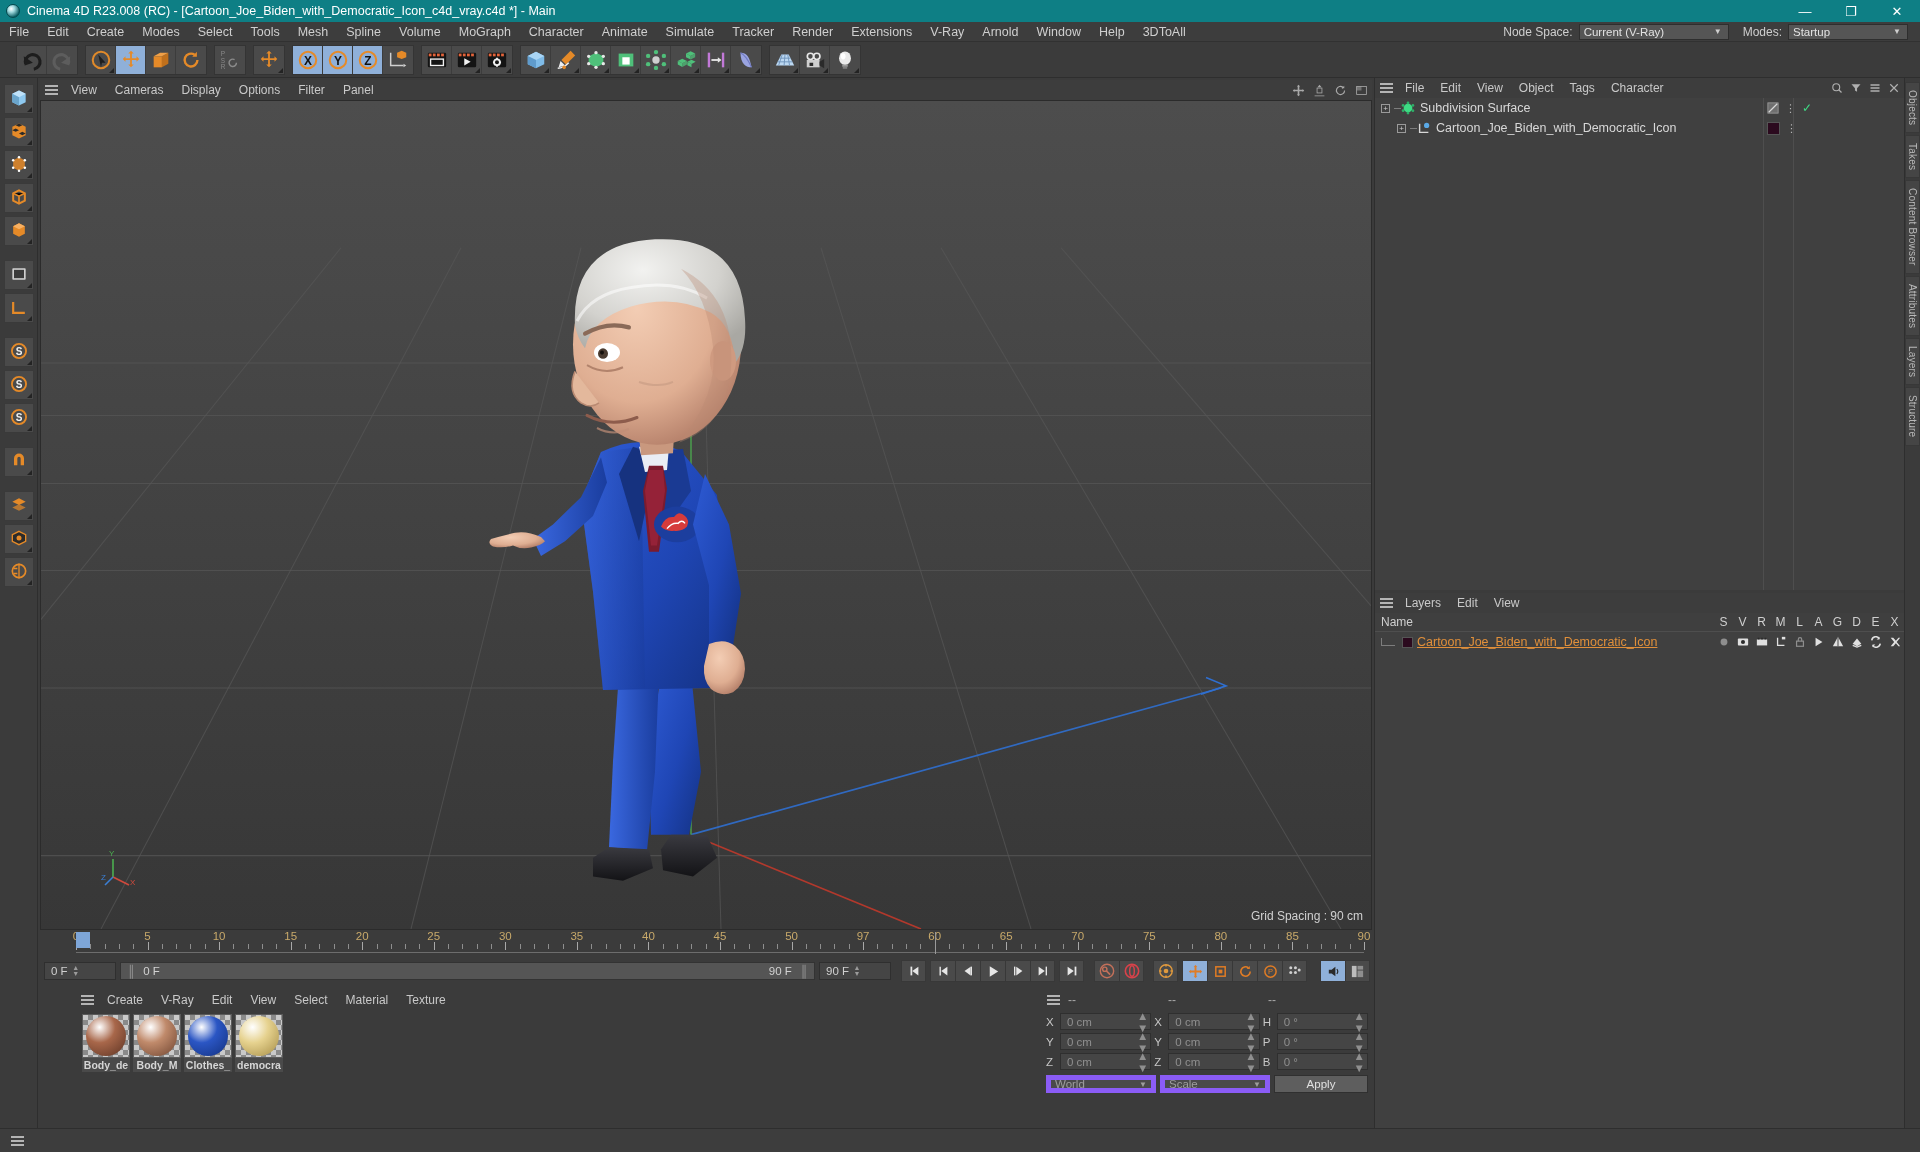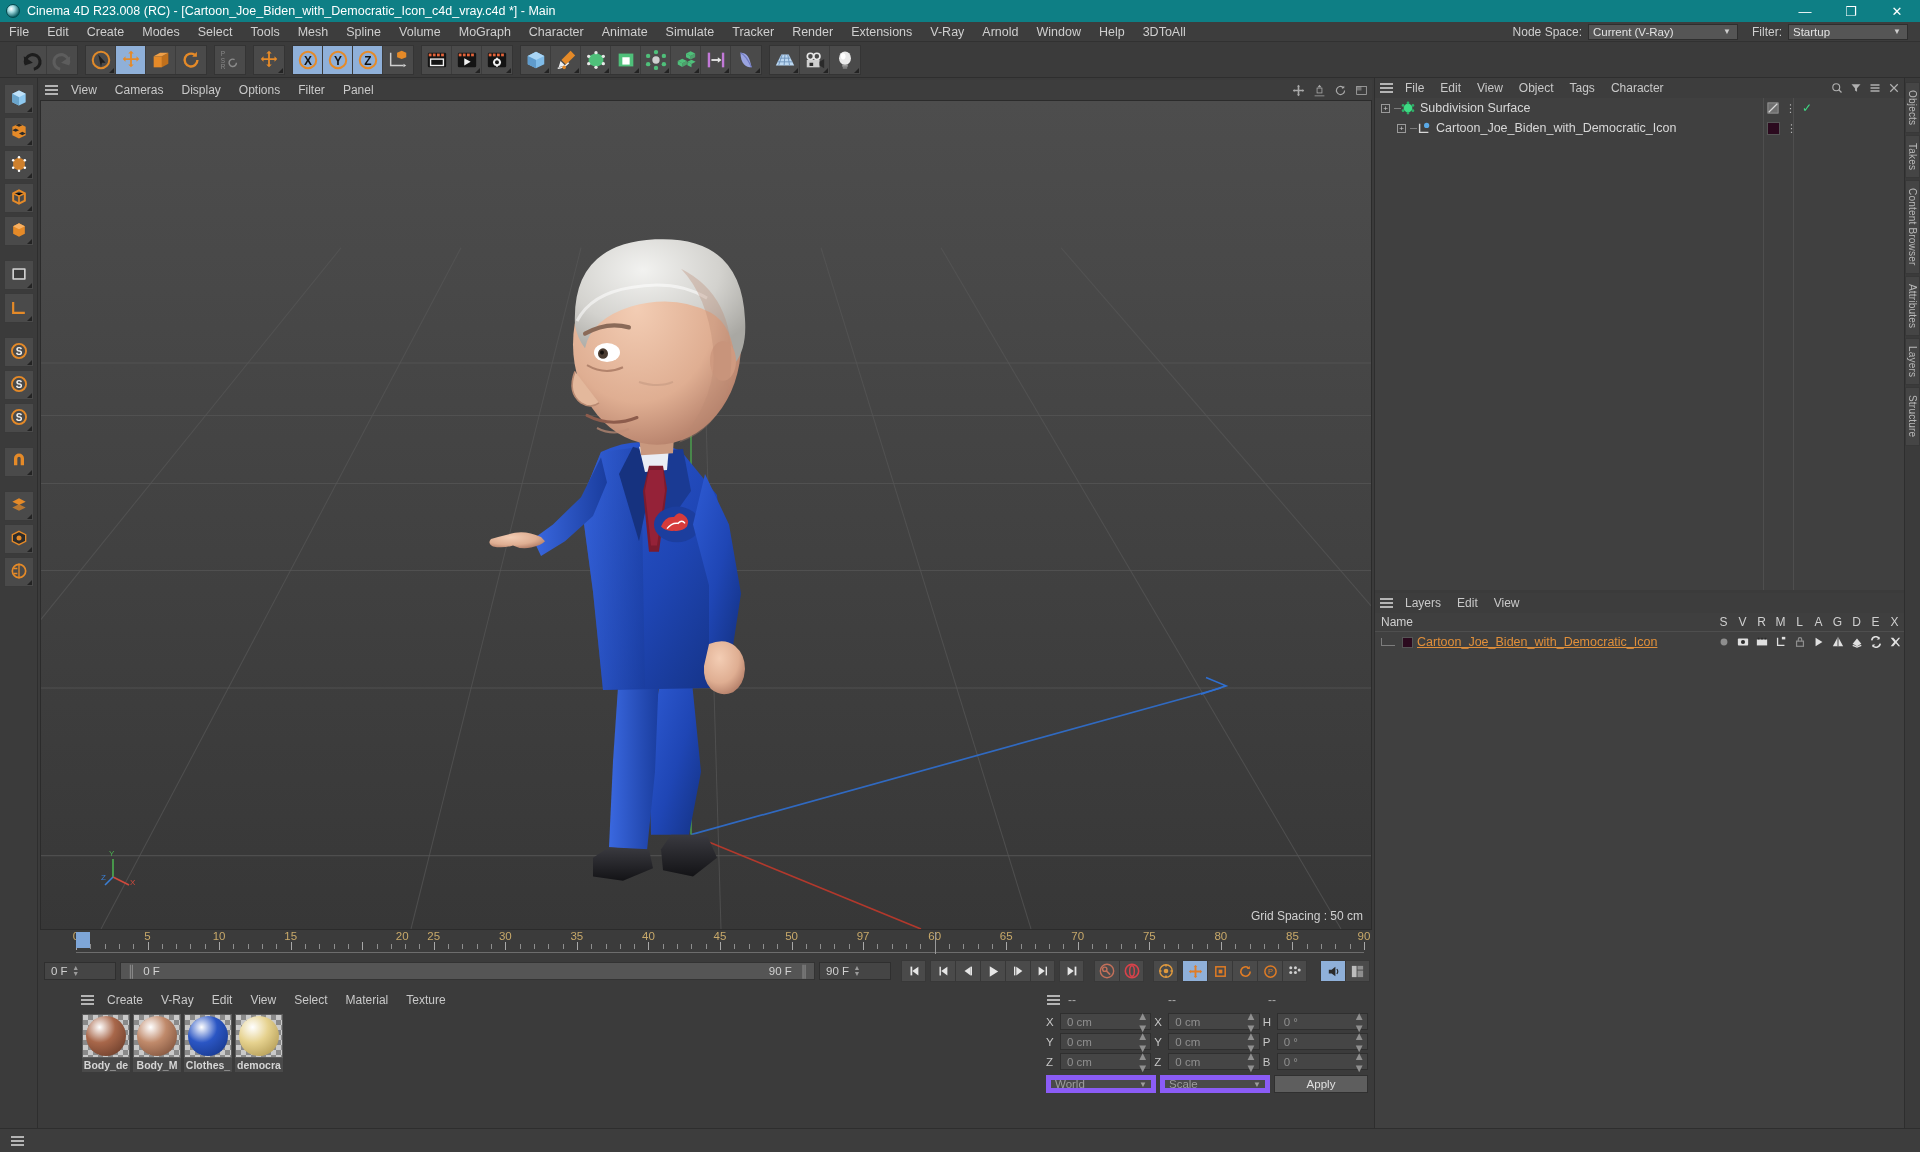--- a/index.html
+++ b/index.html
@@ -249,21 +249,21 @@
         <div class="mi">Window</div>
         <div class="mi">Help</div>
         <div class="mi">3DToAll</div>
       </div>
     <div class="spacer"></div>
     <span class="nodespace-lbl">Node Space:</span>
     <div class="combo" style="width:150px">
       <span class="cval">Current (V-Ray)</span>
       <span class="carr">▼</span>
     </div>
-    <span class="layout-lbl">Filter:</span>
+    <span class="layout-lbl">Modes:</span>
     <div class="combo" style="width:120px;margin-right:12px">
       <span class="cval">Startup</span>
       <span class="carr">▼</span>
     </div>
   </div>
 
   <div class="toolbar" id="toolbar">
       <div class="tgroup">
         <div class="tbtn">
           <span>
@@ -812,21 +812,21 @@
             <svg width="40" height="42" viewBox="0 0 40 42">
               <path d="M12 32 L12 14" stroke="#4caf50" stroke-width="1.6"></path>
               <path d="M12 32 L28 40" stroke="#d04a3d" stroke-width="1.6"></path>
               <path d="M12 32 L4 40" stroke="#3b7fd4" stroke-width="1.6"></path>
               <text x="8" y="11" fill="#4caf50" font-size="8" font-family="Liberation Sans, sans-serif">Y</text>
               <text x="29" y="40" fill="#d04a3d" font-size="8" font-family="Liberation Sans, sans-serif">X</text>
               <text x="0" y="35" fill="#3b7fd4" font-size="8" font-family="Liberation Sans, sans-serif">Z</text>
             </svg>
           </div>
 
-          <div class="gridspacing">Grid Spacing : 50 cm</div>
+          <div class="gridspacing">Grid Spacing : 90 cm</div>
         </div>
       </div>
 
       <div class="timeline">
         <div class="tlruler">
           <div class="tltrack" id="tltrack">
               <div class="tlmark maj" style="left: 0%;"></div>
               <div class="tlmark" style="left: 1.11111%;"></div>
               <div class="tlmark" style="left: 2.22222%;"></div>
               <div class="tlmark" style="left: 3.33333%;"></div>
@@ -914,21 +914,21 @@
               <div class="tlmark maj" style="left: 94.4444%;"></div>
               <div class="tlmark" style="left: 95.5556%;"></div>
               <div class="tlmark" style="left: 96.6667%;"></div>
               <div class="tlmark" style="left: 97.7778%;"></div>
               <div class="tlmark" style="left: 98.8889%;"></div>
               <div class="tlmark maj" style="left: 100%;"></div>
               <div class="tlnum" style="left: 0%;">0</div>
               <div class="tlnum" style="left: 5.55556%;">5</div>
               <div class="tlnum" style="left: 11.1111%;">10</div>
               <div class="tlnum" style="left: 16.6667%;">15</div>
-              <div class="tlnum" style="left: 22.2222%; margin-left: 40px;">20</div>
+              <div class="tlnum" style="left: 22.2222%;">20</div>
               <div class="tlnum" style="left: 27.7778%;">25</div>
               <div class="tlnum" style="left: 33.3333%;">30</div>
               <div class="tlnum" style="left: 38.8889%;">35</div>
               <div class="tlnum" style="left: 44.4444%;">40</div>
               <div class="tlnum" style="left: 50%;">45</div>
               <div class="tlnum" style="left: 55.5556%;">50</div>
               <div class="tlnum" style="left: 61.1111%;">97</div>
               <div class="tlnum" style="left: 66.6667%;">60</div>
               <div class="tlnum" style="left: 72.2222%;">65</div>
               <div class="tlnum" style="left: 77.7778%;">70</div>

